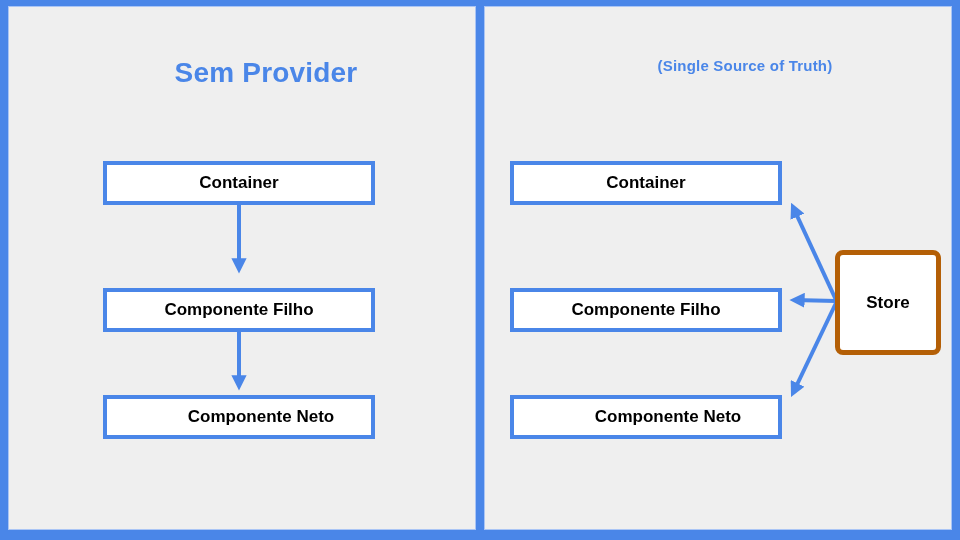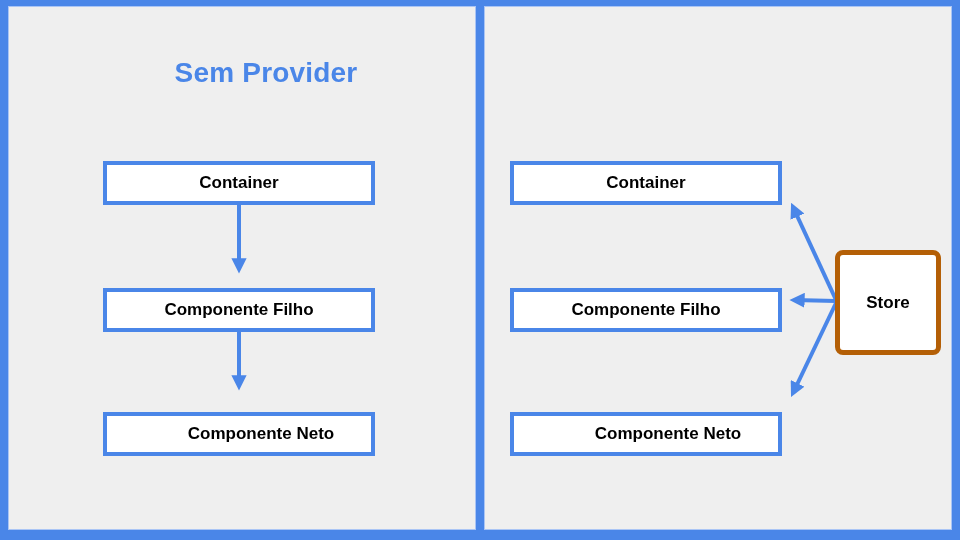--- a/index.html
+++ b/index.html
@@ -65,21 +65,21 @@
     align-items: center;
     justify-content: center;
     font-weight: bold;
     font-size: 17px;
     color: #000000;
   }
   .col-left  { left: 103px; }
   .col-right { left: 510px; }
   .row-1 { top: 161px; }
   .row-2 { top: 288px; }
-  .row-3 { top: 412px; padding-left: 44px; }
+  .row-3 { top: 395px; padding-left: 44px; }
 
   .store {
     position: absolute;
     left: 835px;
     top: 250px;
     width: 106px;
     height: 105px;
     box-sizing: border-box;
     background: #ffffff;
     border: 5px solid #b45f06;
@@ -124,20 +124,21 @@
     <line x1="836" y1="300" x2="793" y2="207" stroke="#4a86e8" stroke-width="4" marker-end="url(#arrowhead)"></line>
 
     <line x1="836" y1="301" x2="794" y2="300" stroke="#4a86e8" stroke-width="4" marker-end="url(#arrowhead)"></line>
 
     <line x1="836" y1="303" x2="793" y2="393" stroke="#4a86e8" stroke-width="4" marker-end="url(#arrowhead)"></line>
   </svg>
 
   <div class="panel-title title-left">Sem Provider</div>
 
   <div class="panel-title title-right">
+    <div class="panel-subtitle">(Single Source of Truth)</div>
   </div>
 
   <div class="node col-left row-1">Container</div>
   <div class="node col-left row-2">Componente Filho</div>
   <div class="node col-left row-3">Componente Neto</div>
 
   <div class="node col-right row-1">Container</div>
   <div class="node col-right row-2">Componente Filho</div>
   <div class="node col-right row-3">Componente Neto</div>
 

